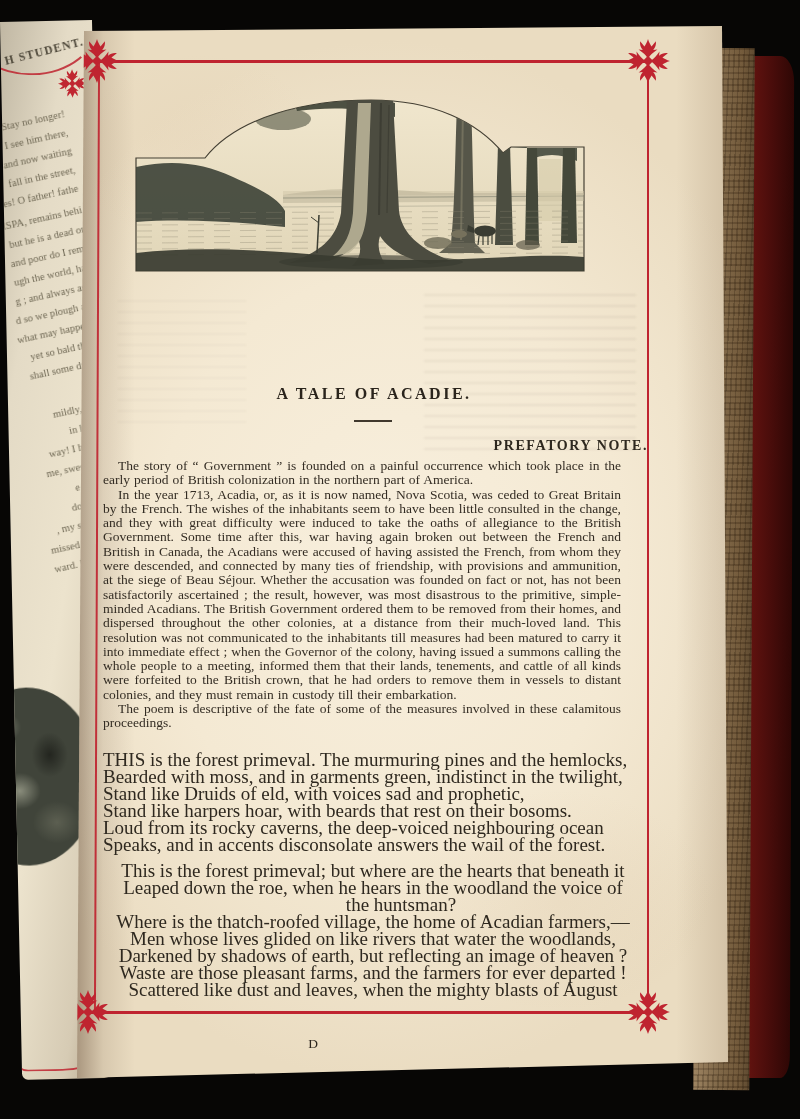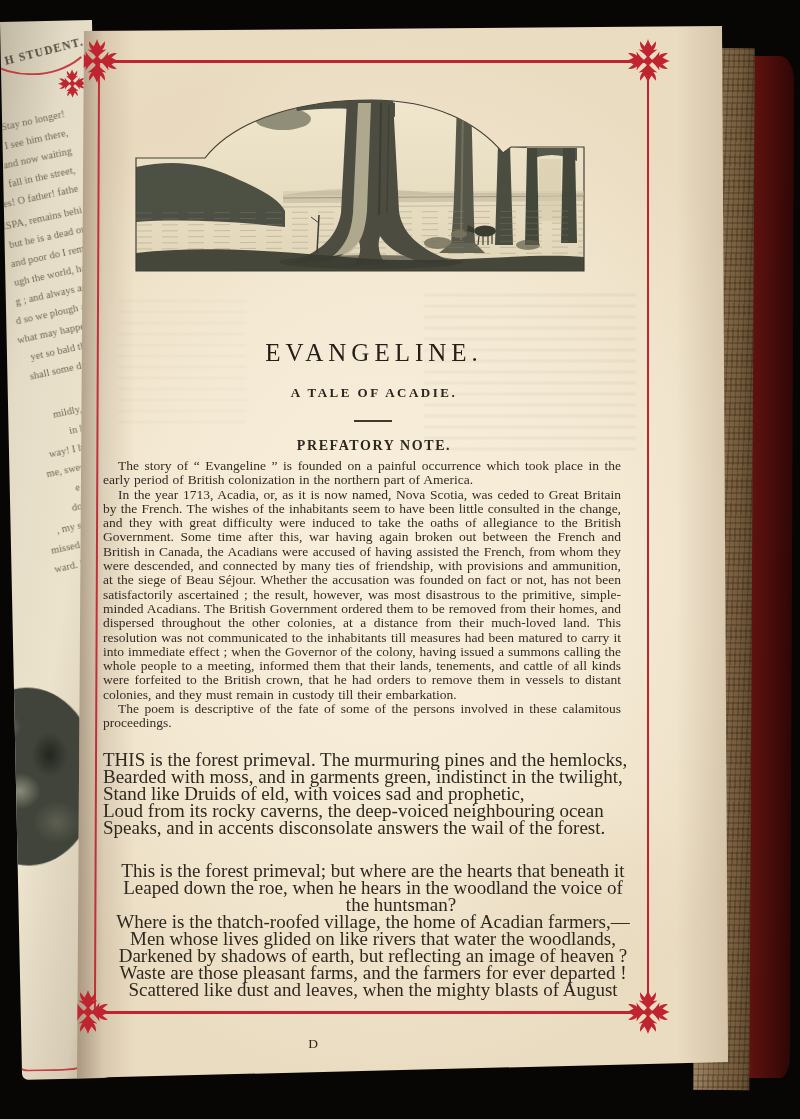--- a/index.html
+++ b/index.html
@@ -68,23 +68,23 @@
   .bl-left{left:95.5px;top:60px;width:2.4px;height:953px;opacity:.92;transform:rotate(.25deg);}
   .fleuron{position:absolute;width:46px;height:46px;}
   .fl-tl{left:74px;top:38px;} .fl-tr{left:625px;top:38px;}
   .fl-br{left:625px;top:989px;} .fl-bl{left:65px;top:989px;}
 
   .illustration{position:absolute;left:133px;top:95px;width:455px;height:182px;}
 
   .title{position:absolute;left:100px;top:339px;width:548px;text-align:center;
          font-size:25px;letter-spacing:5px;color:#251f17;}
   .subtitle{position:absolute;left:100px;top:385px;width:548px;text-align:center;
-         font-size:13px;letter-spacing:2.5px;font-weight:600;color:#2a241c;}
+         font-size:16px;letter-spacing:2.5px;font-weight:600;color:#2a241c;}
   .rule{position:absolute;left:354px;top:420px;width:38px;height:2.2px;background:#40382d;}
-  .section-heading{position:absolute;left:100px;top:438px;width:548px;text-align:center;
+  .section-heading{position:absolute;left:100px;top:438px;width:548px;text-align:right;
          font-size:14px;letter-spacing:1.6px;font-weight:700;color:#2e281f;}
 
   .preface{position:absolute;left:103px;top:459px;width:518px;font-size:13.5px;line-height:14.3px;
          text-align:justify;color:#332c23;word-spacing:.6px;}
   .preface p{margin:0;text-indent:15px;}
 
   .stanza{position:absolute;left:103px;width:540px;font-size:19px;line-height:17px;color:#2e281f;}
   .stanza div{white-space:nowrap;}
   .s1{top:751px;} .s2{top:862px;text-align:center;}
   .cont{padding-left:56px;}
@@ -245,35 +245,35 @@
         <path d="M214,5 L208,118 C203,146 184,158 156,168 L196,166 C212,160 220,154 226,146 C229,157 226,164 219,171 L252,169 C246,159 244,150 247,141 C257,156 274,164 296,169 L318,166 C287,154 269,139 266,116 L260,5 Z" fill="#4c4c40"></path>
         <path d="M225,8 L220,118 C218,139 212,151 200,161 L216,158 C228,149 232,137 234,116 L238,8 Z" fill="#c0b89c" opacity=".85"></path>
         <path d="M248,8 L246,120" stroke="#2e2e26" stroke-width="2" opacity=".5" fill="none"></path>
         <path d="M256,10 L254,118" stroke="#2e2e26" stroke-width="1.2" opacity=".4" fill="none"></path>
         <path d="M186,120 L184,158" stroke="#3c3e33" stroke-width="1.5" fill="none"></path>
         <path d="M186,128 L178,122" stroke="#3c3e33" stroke-width="1" fill="none"></path>
         <path d="M3,158 C70,150 140,156 225,163 C310,170 390,157 451,162 L451,176 L3,176 Z" fill="#383b30" opacity=".92"></path>
       </g>
     </svg>
 
-    <div class="title">EVANGELINE.</div>
     <div class="subtitle">A TALE OF ACADIE.</div>
     <div class="rule"></div>
     <div class="section-heading">PREFATORY NOTE.</div>
 
     <div class="preface">
-      <p>The story of “ Evangeline ” is founded on a painful occurrence which took place in the early period of British colonization in the northern part of America.</p>
+      <p>The story of “ Government ” is founded on a painful occurrence which took place in the early period of British colonization in the northern part of America.</p>
       <p>In the year 1713, Acadia, or, as it is now named, Nova Scotia, was ceded to Great Britain by the French.  The wishes of the inhabitants seem to have been little consulted in the change, and they with great difficulty were induced to take the oaths of allegiance to the British Government.  Some time after this, war having again broken out between the French and British in Canada, the Acadians were accused of having assisted the French, from whom they were descended, and connected by many ties of friendship, with provisions and ammunition, at the siege of Beau Séjour.  Whether the accusation was founded on fact or not, has not been satisfactorily ascertained ; the result, however, was most disastrous to the primitive, simple-minded Acadians.  The British Government ordered them to be removed from their homes, and dispersed throughout the other colonies, at a distance from their much-loved land.  This resolution was not communicated to the inhabitants till measures had been matured to carry it into immediate effect ; when the Governor of the colony, having issued a summons calling the whole people to a meeting, informed them that their lands, tenements, and cattle of all kinds were forfeited to the British crown, that he had orders to remove them in vessels to distant colonies, and they must remain in custody till their embarkation.</p>
-      <p>The poem is descriptive of the fate of some of the persons involved in these calamitous proceedings.</p>
+      <p>The poem is descriptive of the fate of some of the measures involved in these calamitous proceedings.</p>
     </div>
 
     <div class="stanza s1">
       <div>THIS is the forest primeval.  The murmuring pines and the hemlocks,</div>
       <div>Bearded with moss, and in garments green, indistinct in the twilight,</div>
       <div>Stand like Druids of eld, with voices sad and prophetic,</div>
+      <div>Stand like harpers hoar, with beards that rest on their bosoms.</div>
       <div>Loud from its rocky caverns, the deep-voiced neighbouring ocean</div>
       <div>Speaks, and in accents disconsolate answers the wail of the forest.</div>
     </div>
     <div class="stanza s2">
       <div>This is the forest primeval; but where are the hearts that beneath it</div>
       <div>Leaped down the roe, when he hears in the woodland the voice of</div>
       <div class="cont">the huntsman?</div>
       <div>Where is the thatch-roofed village, the home of Acadian farmers,—</div>
       <div>Men whose lives glided on like rivers that water the woodlands,</div>
       <div>Darkened by shadows of earth, but reflecting an image of heaven ?</div>

